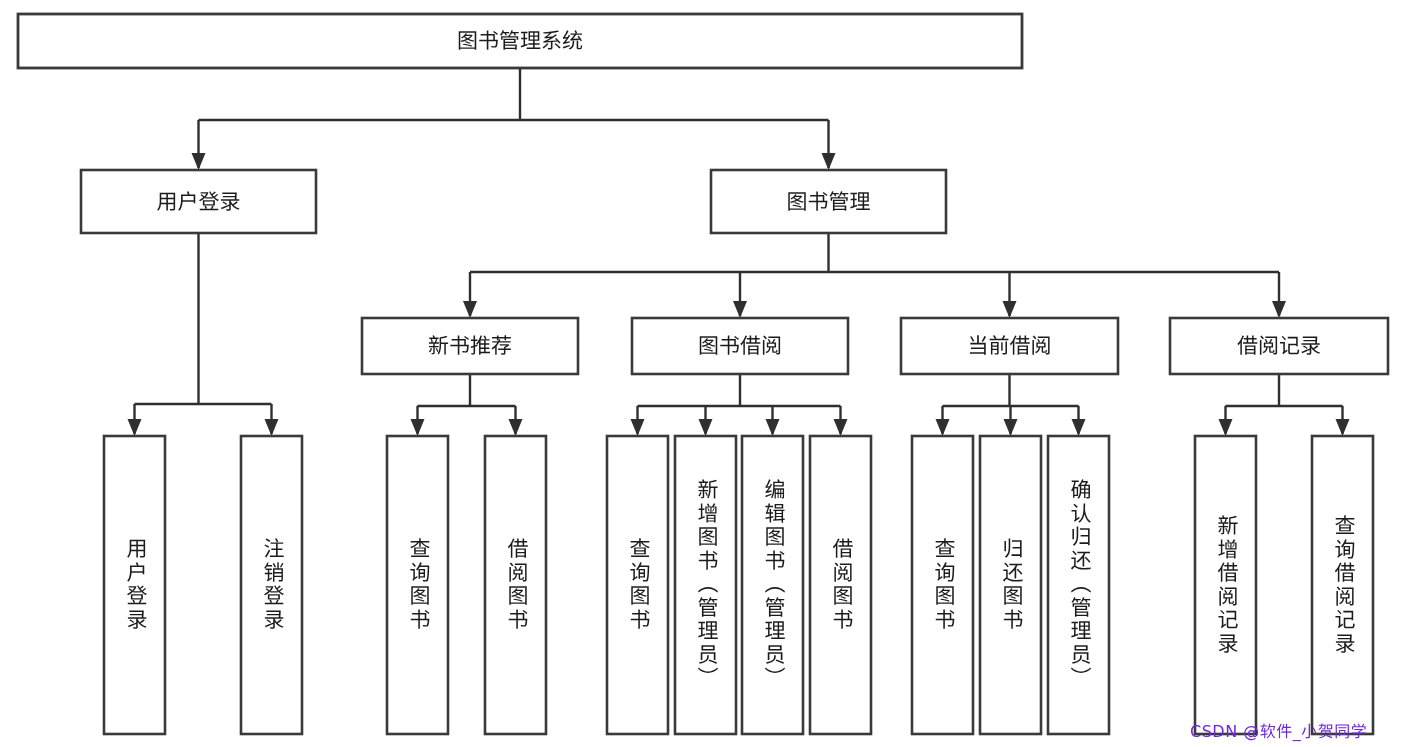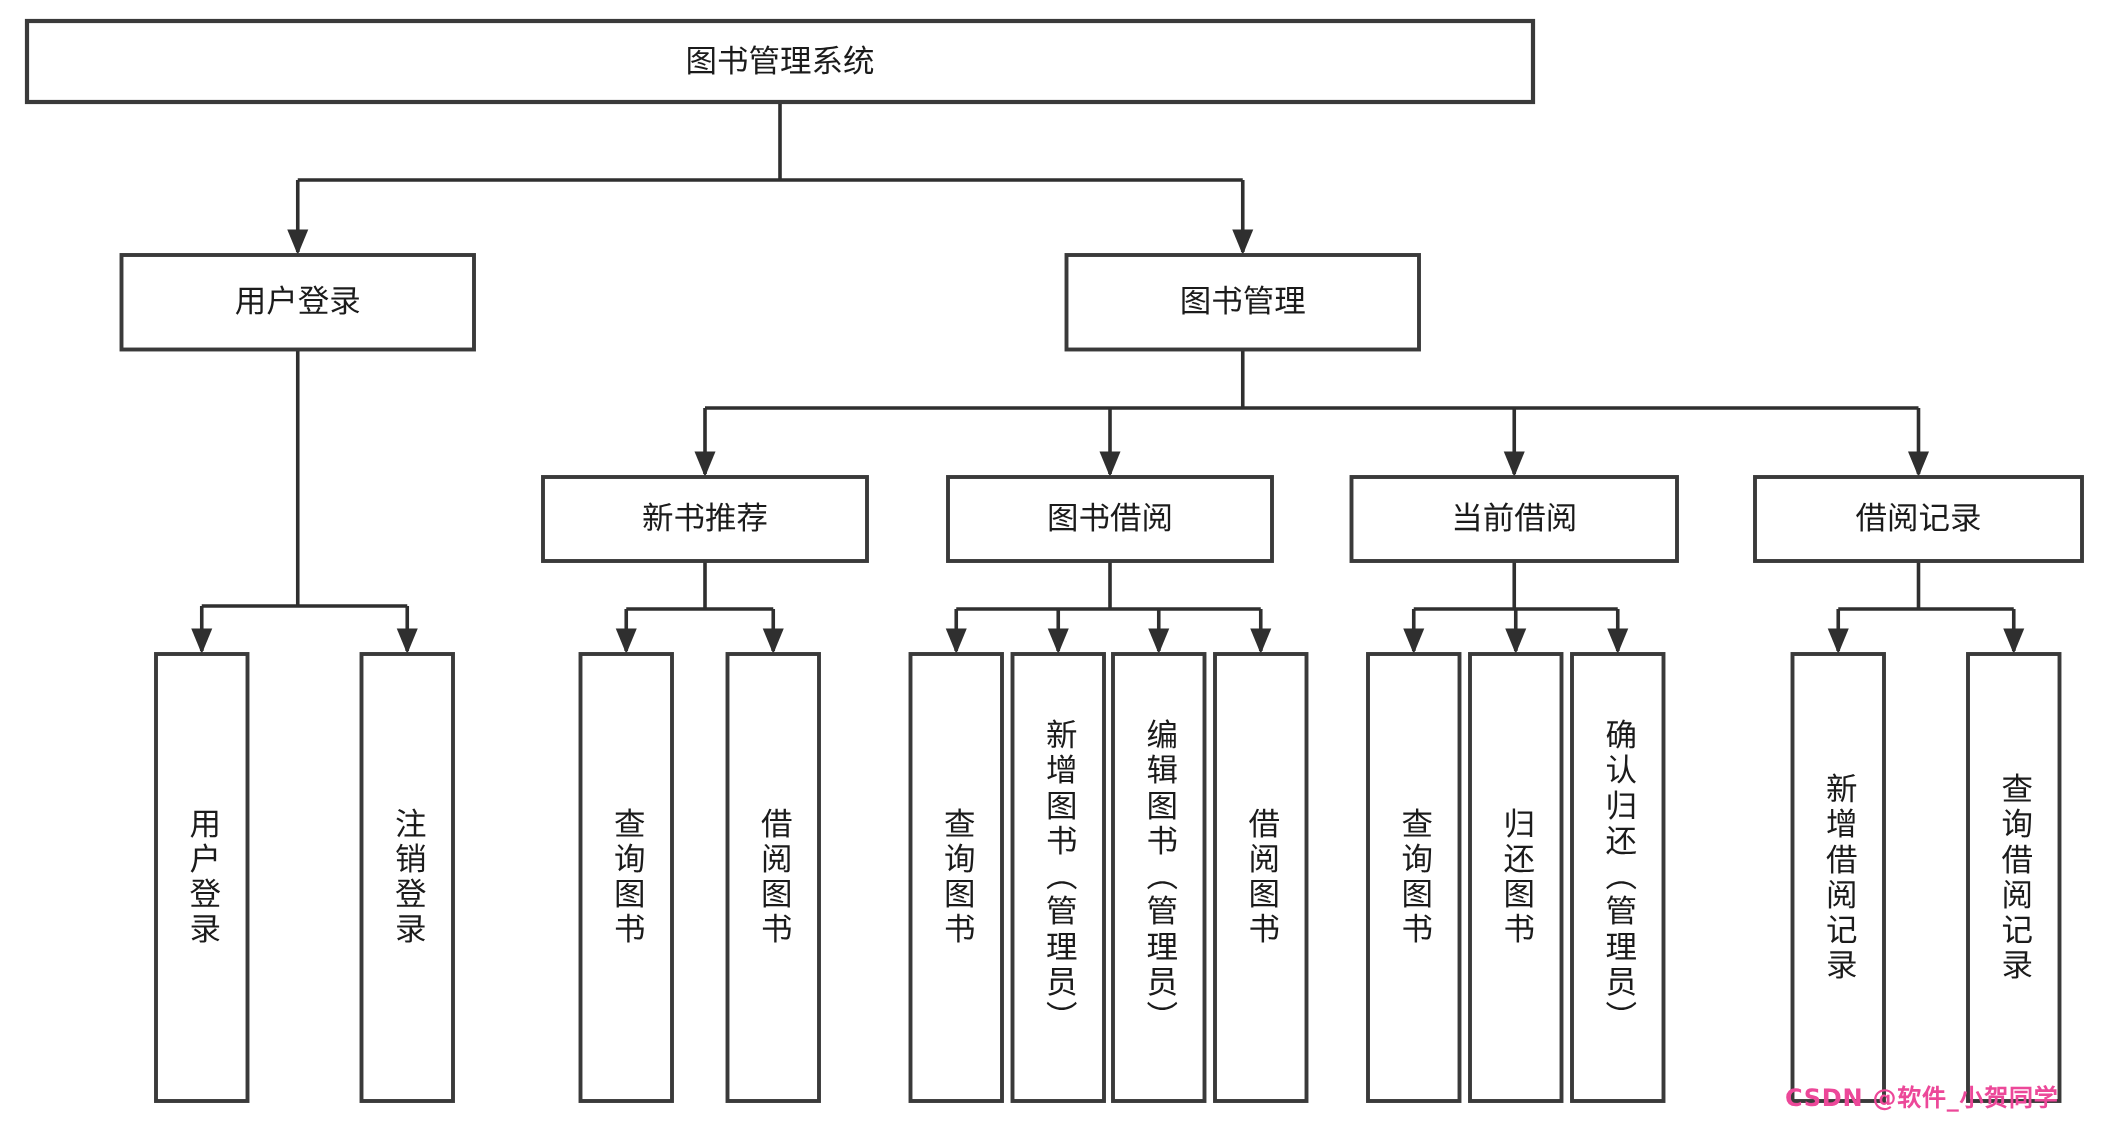--- a/index.html
+++ b/index.html
@@ -213,14 +213,14 @@
       <div class="vlabel-wrap" style="left: 1048px; top: 436px; width: 61px; height: 298px;">
         <span class="vlabel-text">确认归还（管理员）</span>
       </div>
       <div class="vlabel-wrap" style="left: 1195px; top: 436px; width: 61px; height: 298px;">
         <span class="vlabel-text">新增借阅记录</span>
       </div>
       <div class="vlabel-wrap" style="left: 1312px; top: 436px; width: 61px; height: 298px;">
         <span class="vlabel-text">查询借阅记录</span>
       </div>
     </div>
-  <div class="watermark" style="left: 1190px; top: 718px; color: #ec4899; font-weight: bold;">CSDN @软件_小贺同学</div>
+  <div class="watermark" style="left: 1190px; top: 718px; color: #6d28d9;">CSDN @软件_小贺同学</div>
 </div>
 
 </body></html>

